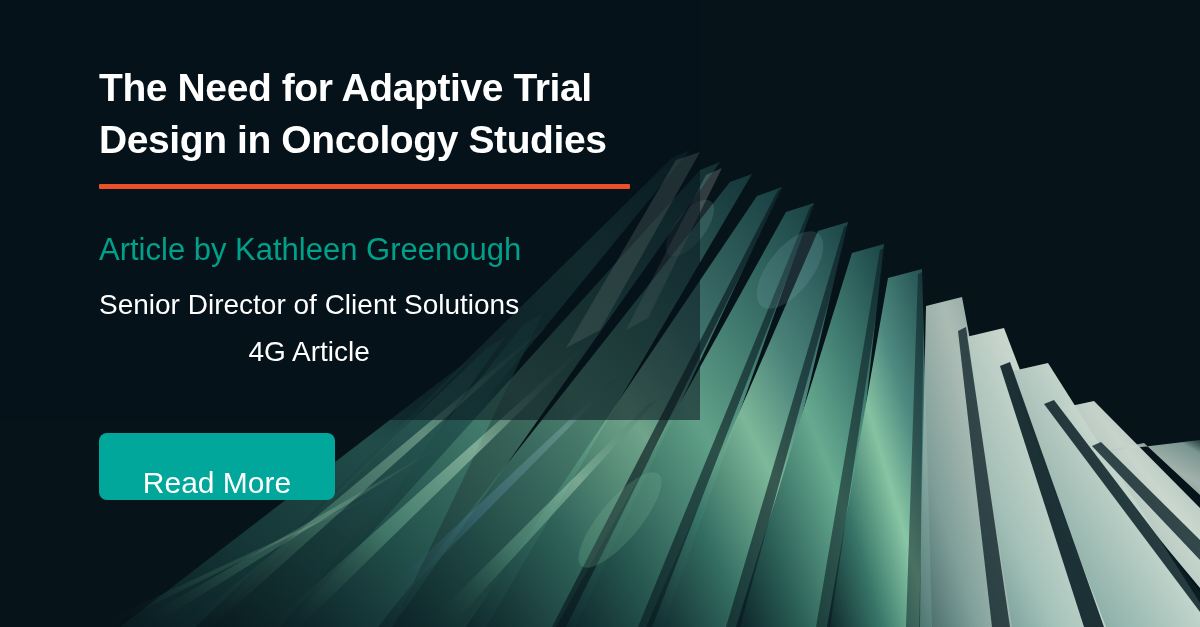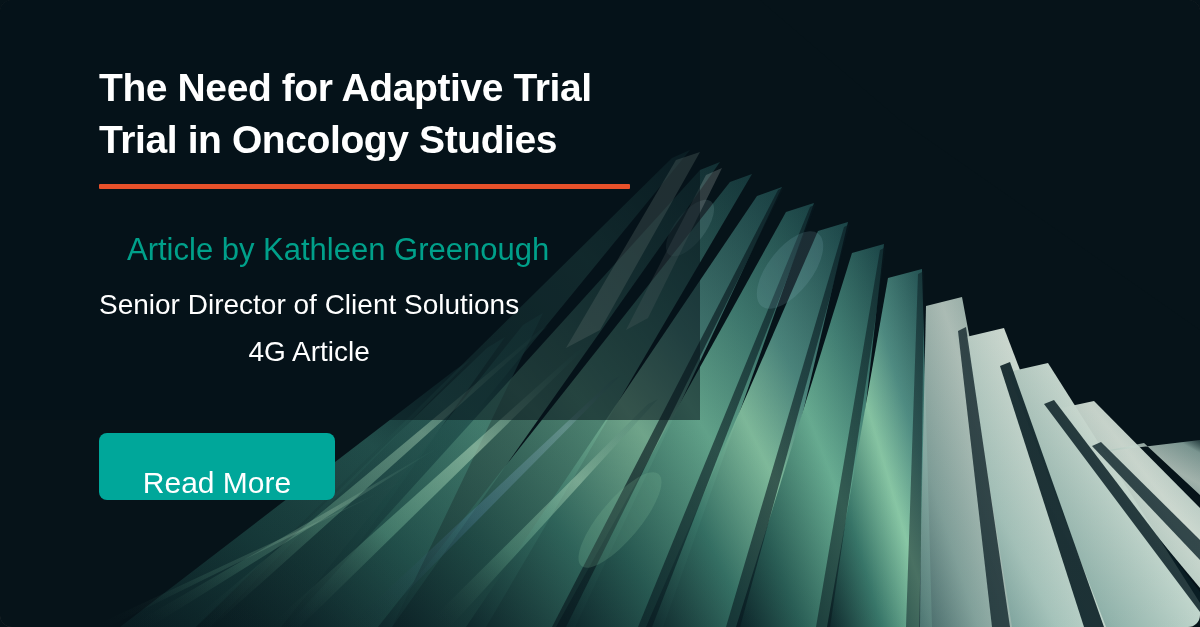--- a/index.html
+++ b/index.html
@@ -10,21 +10,20 @@
     background:#061319;
     overflow:hidden;
     font-family:"Liberation Sans", sans-serif;
   }
 
   .banner {
     position:relative;
     width:1200px; height:627px;
     background:#404040;
     overflow:hidden;
-    border-radius:12px;
   }
 
   
   .artwork {
     position:absolute; inset:0;
     overflow:hidden;
     z-index:0;
   }
   .artwork svg { display:block; width:1200px; height:627px; }
 
@@ -70,21 +69,20 @@
   }
 
   .byline {
     position:absolute;
     top:230px; left:0;
     font-size:31px;
     font-weight:400;
     line-height:40px;
     color:#00a08a;
     white-space:nowrap;
-    margin-left:28px;
   }
 
   .credentials {
     position:absolute;
     top:281px; left:0;
     font-size:28px;
     font-weight:400;
     line-height:47px;
     color:#ffffff;
     text-align:center;
@@ -234,21 +232,21 @@
       <polygon points="760,0 1200,0 1200,330 900,120" fill="#061319" opacity="0.92"></polygon>
 
       <rect x="0" y="0" width="700" height="420" fill="#061319" opacity="0.55"></rect>
     </svg>
   </div>
 
   <div class="content">
 
     <h1 class="title">
       <span class="line">The Need for Adaptive Trial</span>
-      <span class="line">Trial in Oncology Studies</span>
+      <span class="line">Design in Oncology Studies</span>
     </h1>
 
     <div class="rule"></div>
 
     <div class="byline">Article by Kathleen Greenough</div>
 
     <div class="credentials">
       <span class="line">Senior Director of Client Solutions</span>
       <span class="line">4G Article</span>
     </div>

